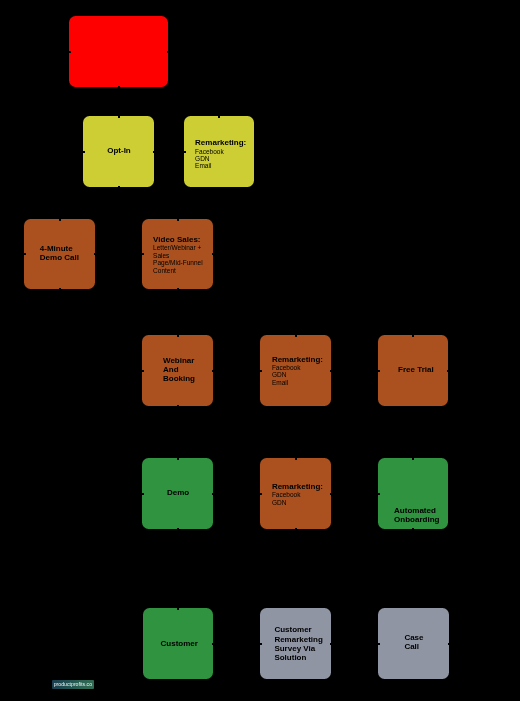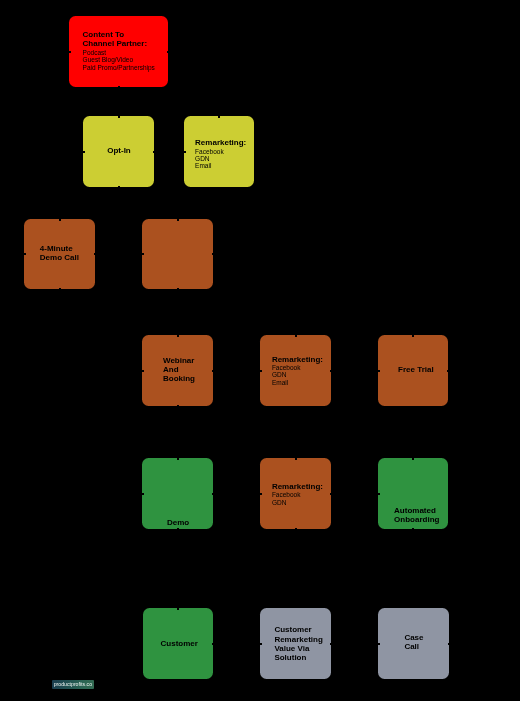--- a/index.html
+++ b/index.html
@@ -37,27 +37,20 @@
     font-size:5.2px;line-height:5.2px;white-space:nowrap;
     -webkit-font-smoothing:antialiased;
   }
 </style>
 </head>
 <body>
 
 <div class="canvas">
 
   <div class="node node-red" style="left: 69px; top: 16px; width: 99px; height: 71px; background: rgb(255, 0, 0);"></div>
-  <div class="tbox" style="left: 82.6px; top: 30.1px;">
-    <div class="title">Content To</div>
-    <div class="title">Channel Partner:</div>
-    <div class="body">Podcast</div>
-    <div class="body">Guest Blog/Video</div>
-    <div class="body">Paid Promo/Partnerships</div>
-  </div>
 
   <div class="node node-yellow" style="left: 83px; top: 116px; width: 71px; height: 71px; background: rgb(204, 206, 51);"></div>
   <div class="tbox" style="left: 107.2px; top: 146.2px;">
     <div class="title">Opt-In</div>
   </div>
 
   <div class="node node-yellow" style="left: 184px; top: 116px; width: 70px; height: 71px; background: rgb(204, 206, 51);"></div>
   <div class="tbox" style="left: 195.1px; top: 138.3px;">
     <div class="title">Remarketing:</div>
     <div class="body">Facebook</div>
@@ -65,20 +58,27 @@
     <div class="body">Email</div>
   </div>
 
   <div class="node node-orange" style="left: 24px; top: 219px; width: 71px; height: 70px; background: rgb(171, 81, 31);"></div>
   <div class="tbox" style="left: 39.8px; top: 243.6px;">
     <div class="title">4-Minute</div>
     <div class="title">Demo Call</div>
   </div>
 
   <div class="node node-orange" style="left: 142px; top: 219px; width: 71px; height: 70px; background: rgb(171, 81, 31);"></div>
+  <div class="tbox" style="left: 153.1px; top: 235px;">
+    <div class="title">Video Sales:</div>
+    <div class="body">Letter/Webinar +</div>
+    <div class="body">Sales</div>
+    <div class="body">Page/Mid-Funnel</div>
+    <div class="body">Content</div>
+  </div>
 
   <div class="node node-orange" style="left: 142px; top: 335px; width: 71px; height: 71px; background: rgb(171, 81, 31);"></div>
   <div class="tbox" style="left: 163px; top: 355.6px;">
     <div class="title">Webinar</div>
     <div class="title">And</div>
     <div class="title">Booking</div>
   </div>
 
   <div class="node node-orange" style="left: 260px; top: 335px; width: 71px; height: 71px; background: rgb(171, 81, 31);"></div>
   <div class="tbox" style="left: 271.9px; top: 354.6px;">
@@ -87,21 +87,21 @@
     <div class="body">GDN</div>
     <div class="body">Email</div>
   </div>
 
   <div class="node node-orange" style="left: 378px; top: 335px; width: 70px; height: 71px; background: rgb(171, 81, 31);"></div>
   <div class="tbox" style="left: 398.1px; top: 364.9px;">
     <div class="title">Free Trial</div>
   </div>
 
   <div class="node node-green" style="left: 142px; top: 458px; width: 71px; height: 71px; background: rgb(47, 147, 64);"></div>
-  <div class="tbox" style="left: 167px; top: 488.4px; margin-top: 30px;">
+  <div class="tbox" style="left: 167px; top: 488.4px;">
     <div class="title">Demo</div>
   </div>
 
   <div class="node node-orange" style="left: 260px; top: 458px; width: 71px; height: 71px; background: rgb(171, 81, 31);"></div>
   <div class="tbox" style="left: 271.9px; top: 482.1px;">
     <div class="title">Remarketing:</div>
     <div class="body">Facebook</div>
     <div class="body">GDN</div>
   </div>
 
@@ -113,21 +113,21 @@
 
   <div class="node node-green" style="left: 143px; top: 608px; width: 70px; height: 71px; background: rgb(47, 147, 64);"></div>
   <div class="tbox" style="left: 160.6px; top: 638.9px;">
     <div class="title">Customer</div>
   </div>
 
   <div class="node node-gray" style="left: 260px; top: 608px; width: 71px; height: 71px; background: rgb(143, 149, 163);"></div>
   <div class="tbox" style="left: 274.4px; top: 625.3px;">
     <div class="title">Customer</div>
     <div class="title">Remarketing</div>
-    <div class="title">Value Via</div>
+    <div class="title">Survey Via</div>
     <div class="title">Solution</div>
   </div>
 
   <div class="node node-gray" style="left: 378px; top: 608px; width: 71px; height: 71px; background: rgb(143, 149, 163);"></div>
   <div class="tbox" style="left: 404.4px; top: 633px;">
     <div class="title">Case</div>
     <div class="title">Call</div>
   </div>
 
   <div class="badge" id="watermark" style="left: 51.7px; top: 680.3px; width: 42.4px; height: 8.3px;">productprofits.co</div>

